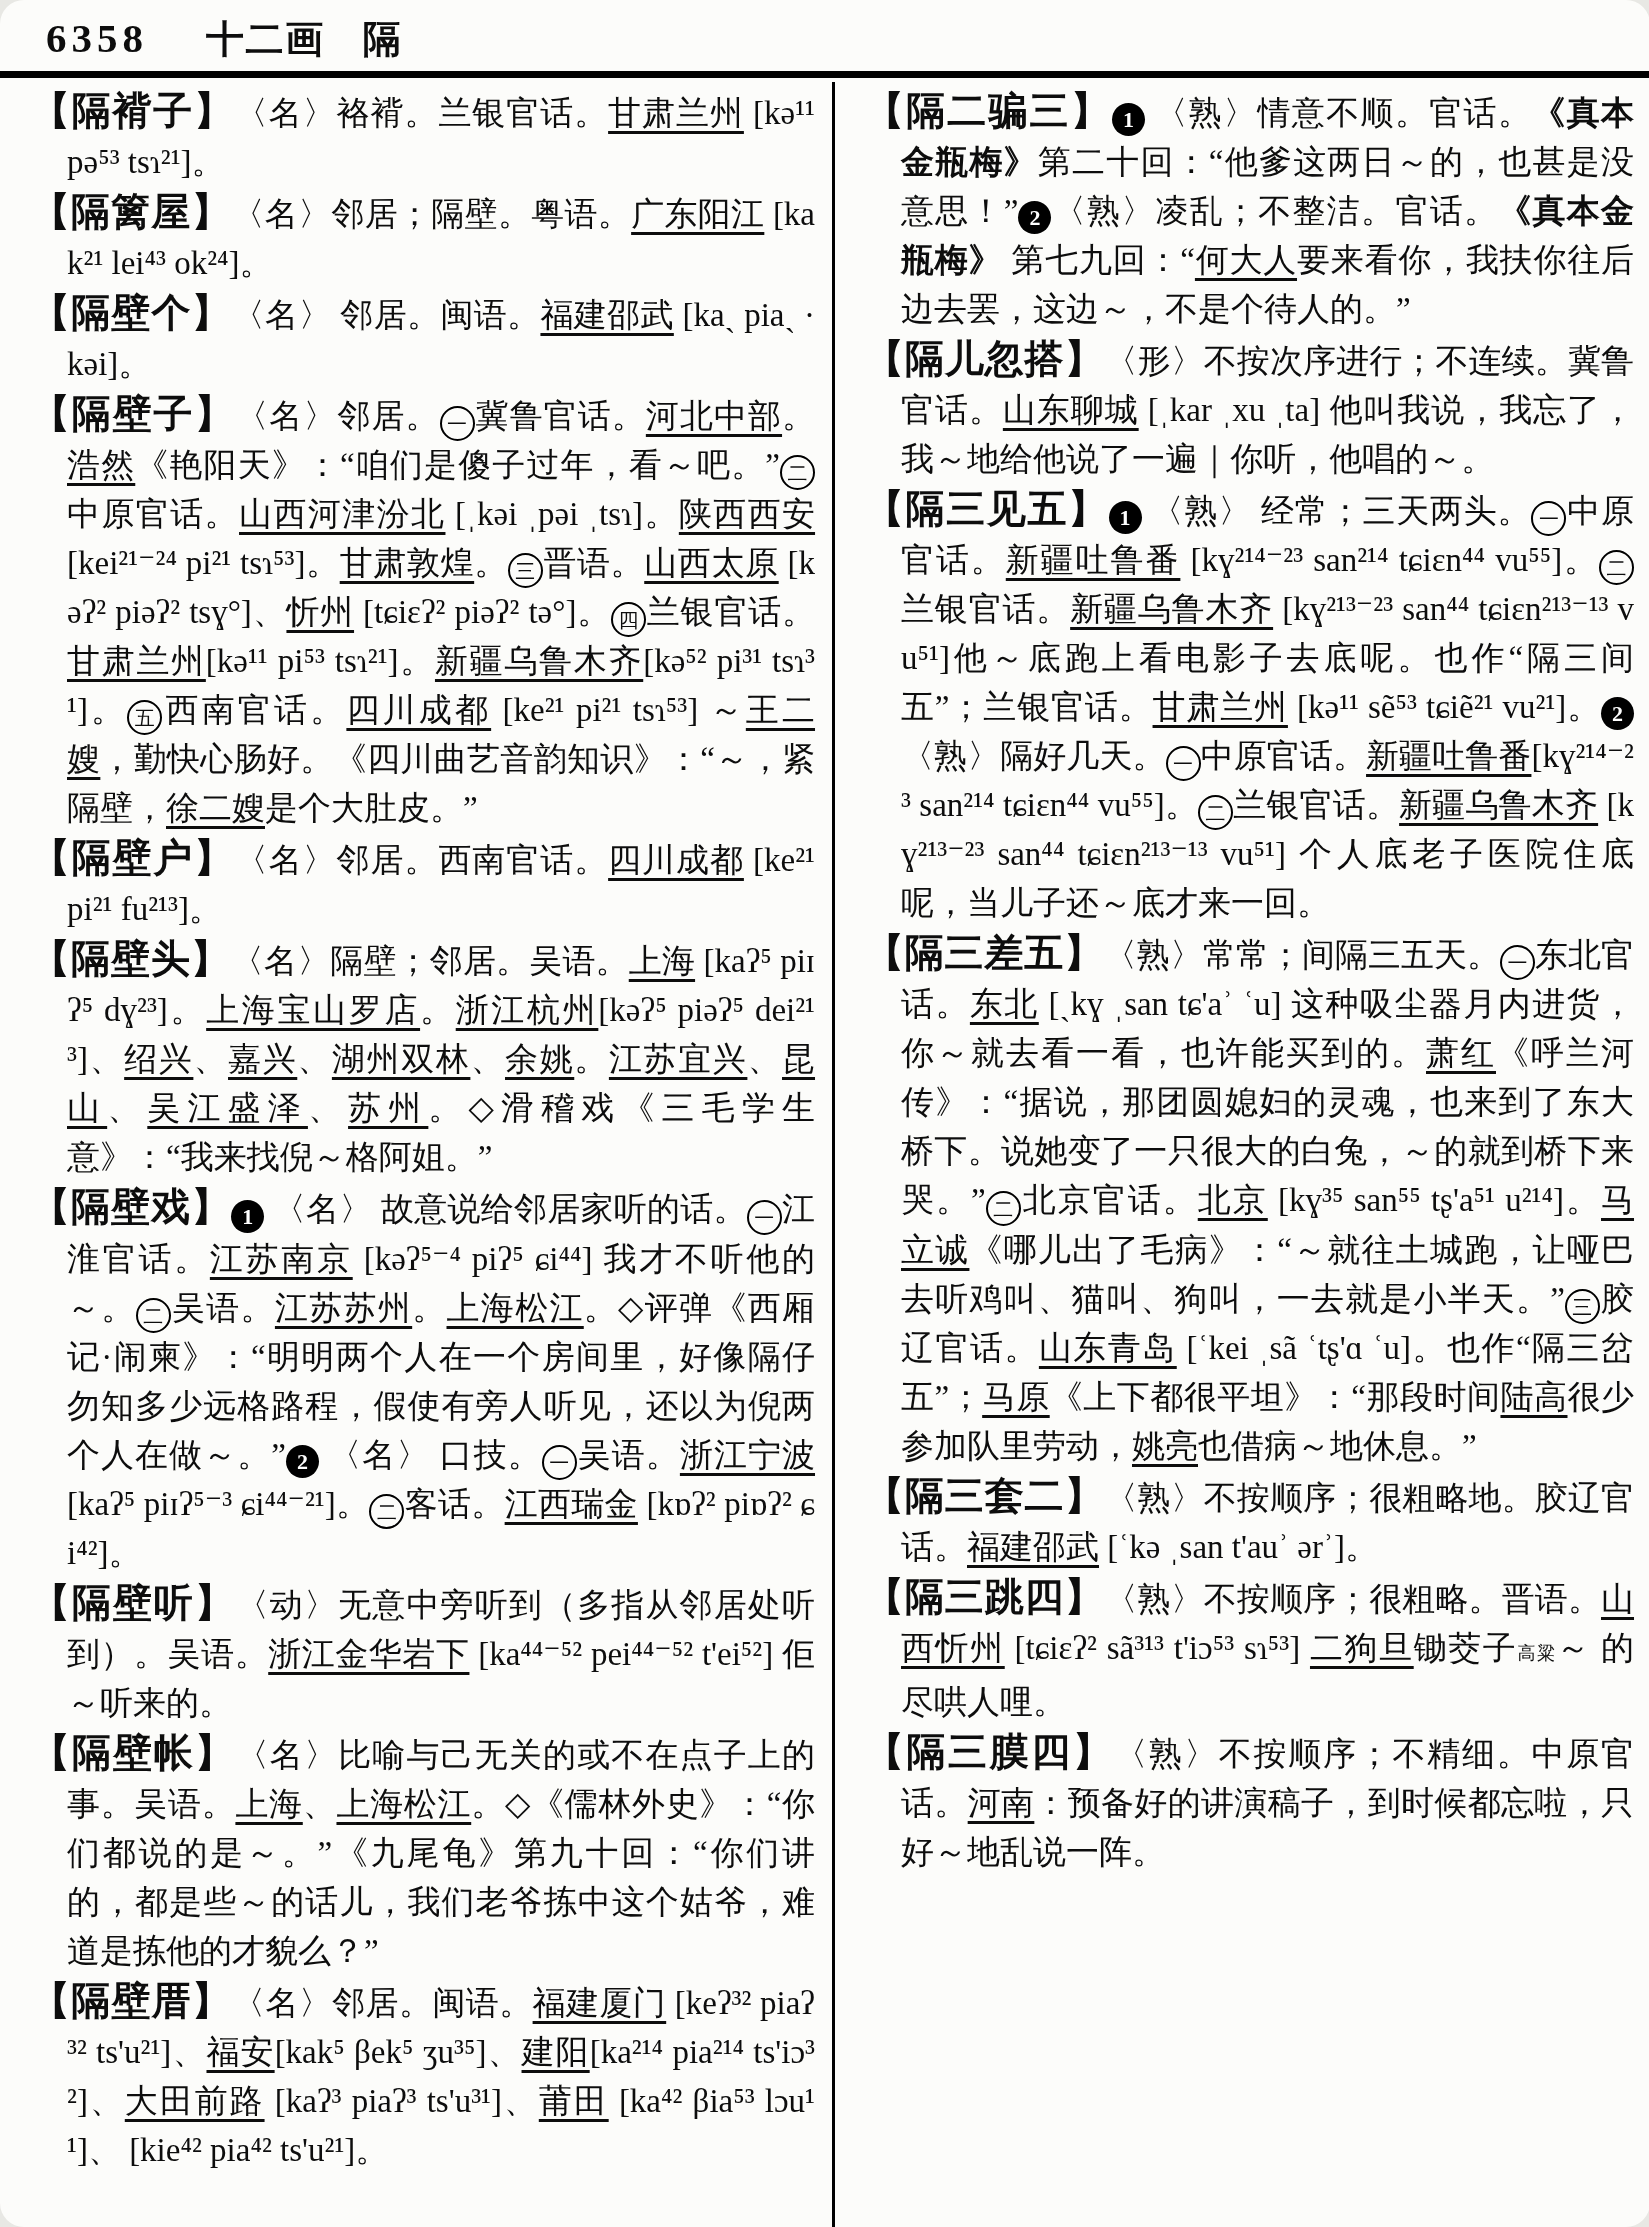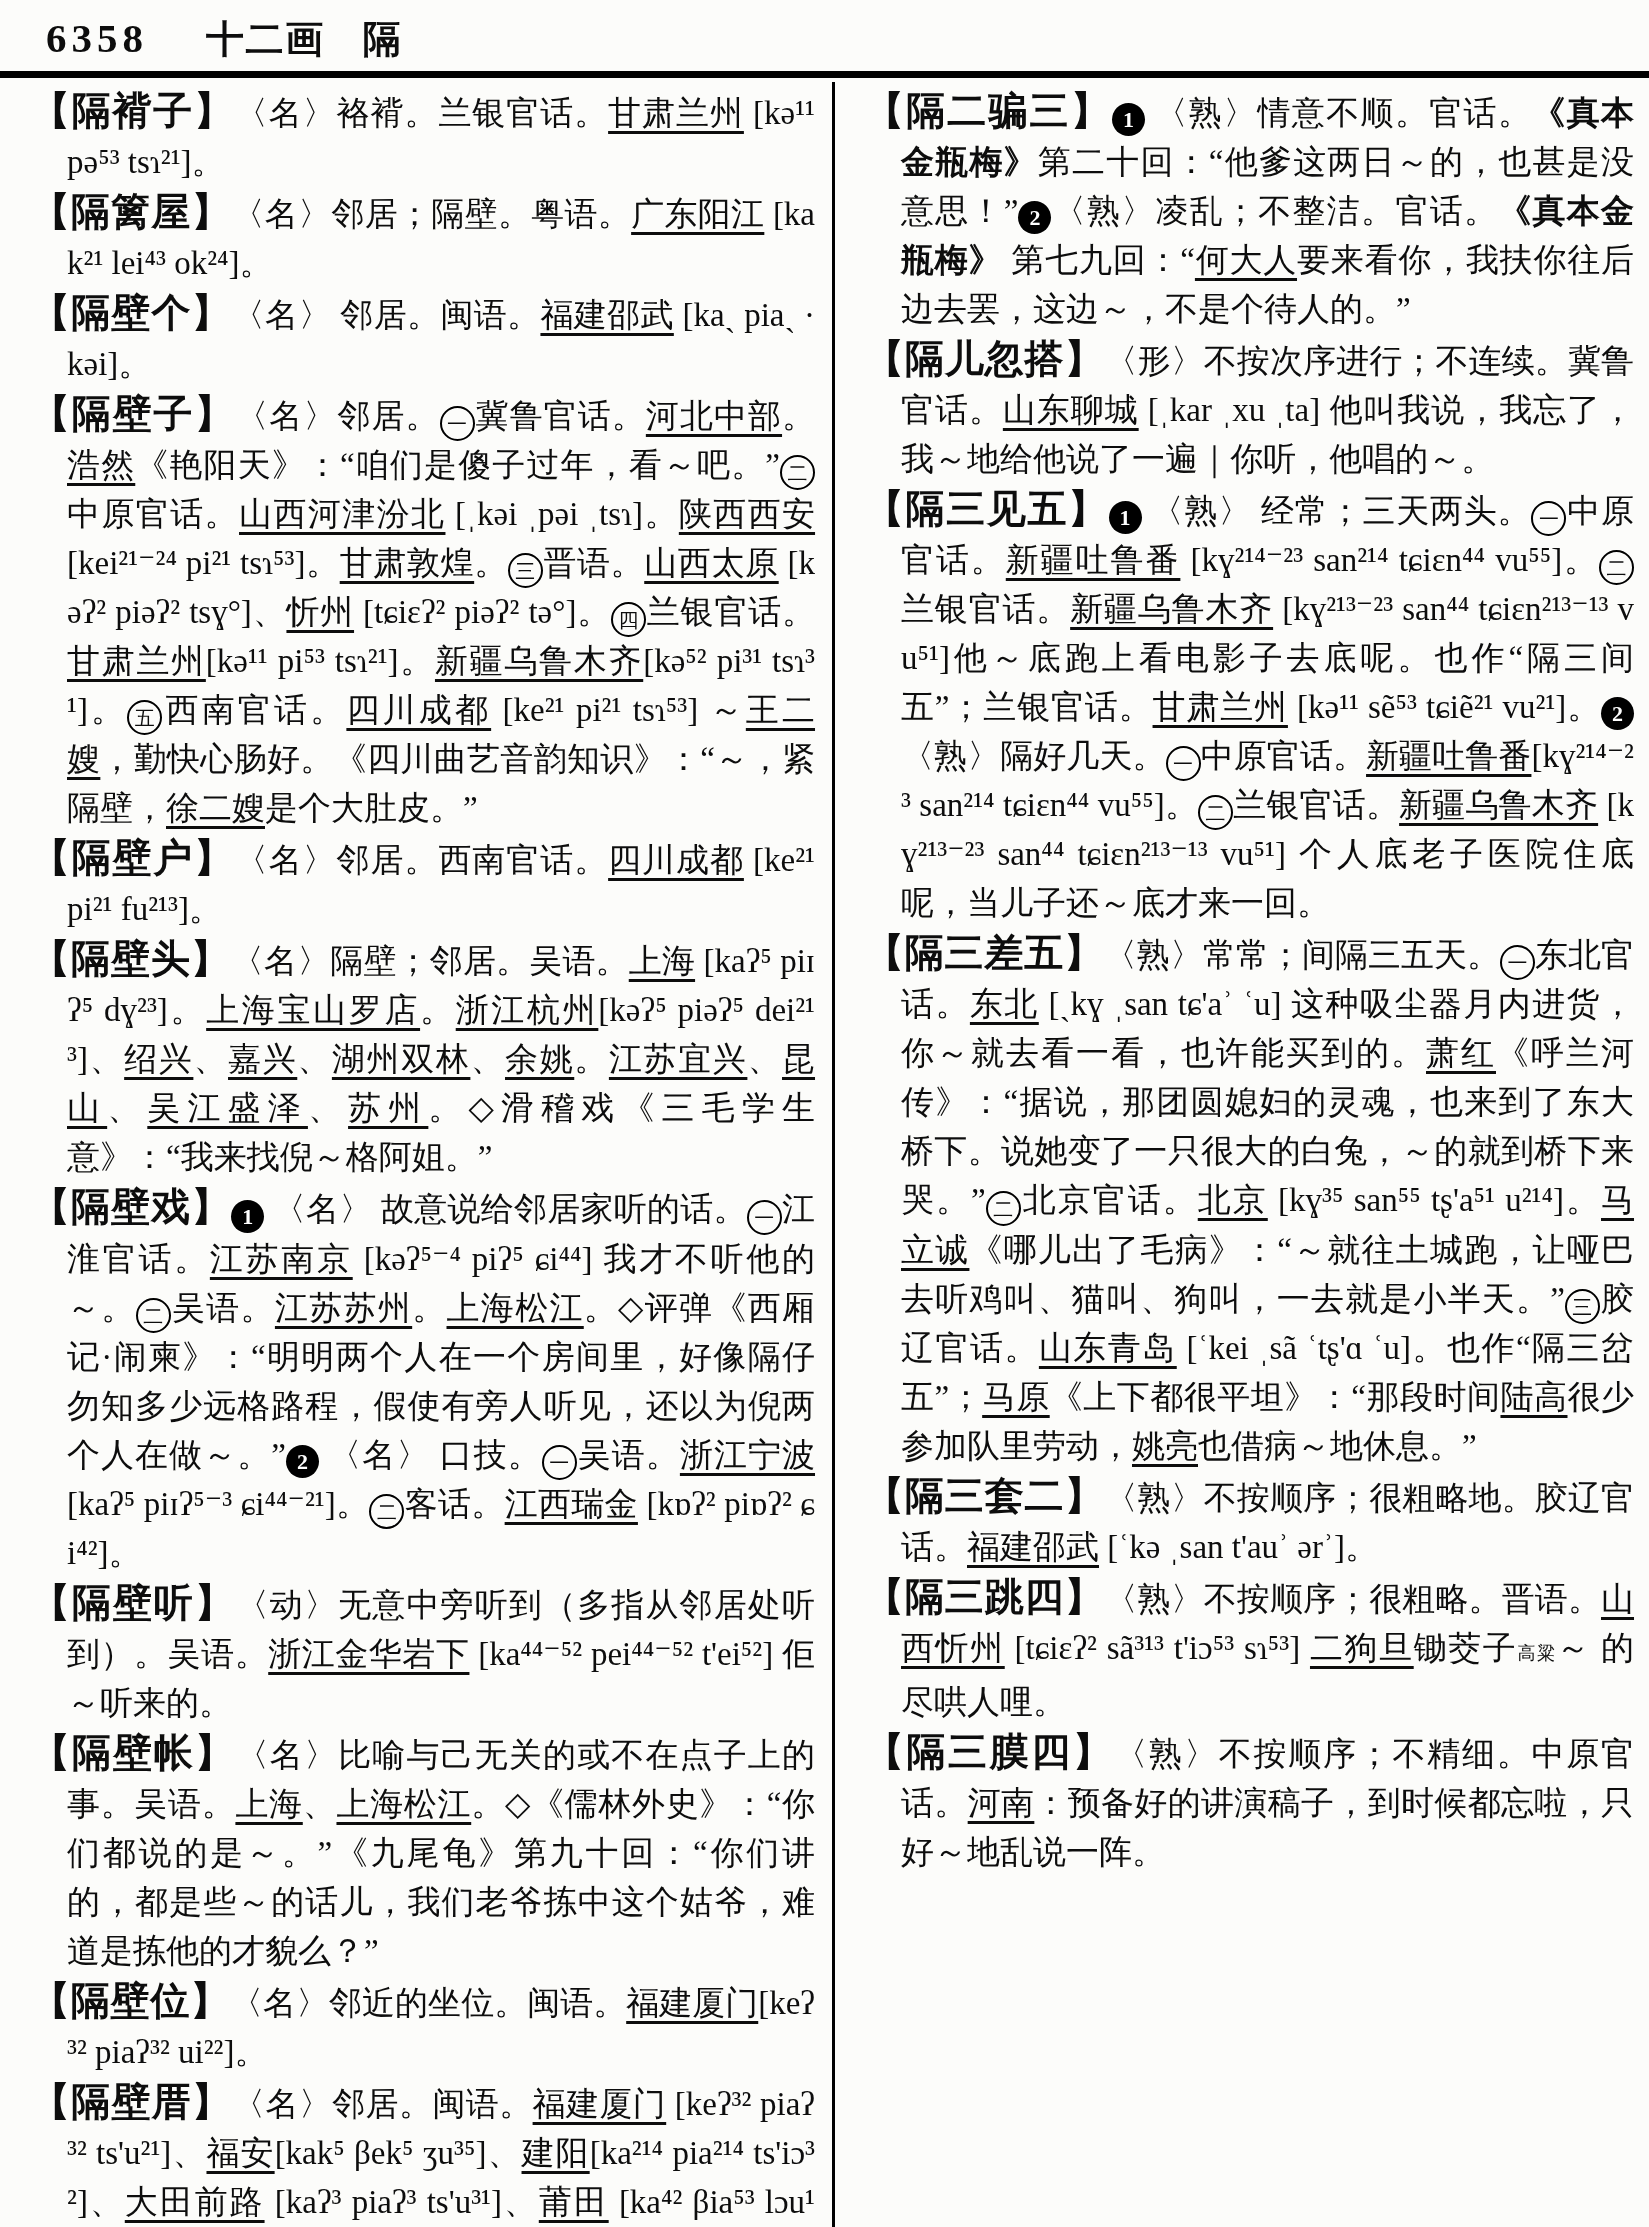--- a/index.html
+++ b/index.html
@@ -4,20 +4,21 @@
 <style>
   html,body{margin:0;padding:0;}
   body{background:#e8e8e4;}
   .page{
     position:relative;
     width:1650px;height:2227px;
     background:#fcfcfa;
     font-family:"Liberation Serif","DejaVu Serif",serif;
     color:#0d0d0d;
     overflow:hidden;
+    border-radius:24px;
   }
   .hdr{
     position:absolute;top:11.5px;left:46px;
     font-size:38px;font-weight:bold;line-height:53px;
     letter-spacing:1.6px;white-space:nowrap;
   }
   .hdr .num{font-size:41px;margin-right:58px;letter-spacing:5px;}
   .hdr .rad{margin-left:38px;}
   .rule{
     position:absolute;top:71px;left:0;width:1650px;height:7.4px;
@@ -86,21 +87,20 @@
   <div class="col left">
       <p class="entry"><span class="hw">【隔褙子】</span>〈名〉袼褙。兰银官话。<span class="un">甘肃兰州</span> [kə¹¹ pə⁵³ tsɿ²¹]。</p>
       <p class="entry"><span class="hw">【隔篱屋】</span>〈名〉邻居；隔壁。粤语。<span class="un">广东阳江</span> [kak²¹ lei⁴³ ok²⁴]。</p>
       <p class="entry"><span class="hw">【隔壁个】</span>〈名〉 邻居。闽语。<span class="un">福建邵武</span> [kaˎ piaˎ ·kəi]。</p>
       <p class="entry"><span class="hw">【隔壁子】</span>〈名〉邻居。<span class="circ">一</span>冀鲁官话。<span class="un">河北中部</span>。<span class="un">浩然</span>《艳阳天》：“咱们是傻子过年，看～吧。”<span class="circ">二</span>中原官话。<span class="un">山西河津汾北</span> [ˌkəi ˌpəi ˌtsɿ]。<span class="un">陕西西安</span> [kei²¹⁻²⁴ pi²¹ tsɿ⁵³]。<span class="un">甘肃敦煌</span>。<span class="circ">三</span>晋语。<span class="un">山西太原</span> [kəʔ² piəʔ² tsɣ°]、<span class="un">忻州</span> [tɕiɛʔ² piəʔ² tə°]。<span class="circ">四</span>兰银官话。<span class="un">甘肃兰州</span>[kə¹¹ pi⁵³ tsɿ²¹]。<span class="un">新疆乌鲁木齐</span>[kə⁵² pi³¹ tsɿ³¹]。<span class="circ">五</span>西南官话。<span class="un">四川成都</span> [ke²¹ pi²¹ tsɿ⁵³] ～<span class="un">王二嫂</span>，勤快心肠好。《四川曲艺音韵知识》：“～，紧隔壁，<span class="un">徐二嫂</span>是个大肚皮。”</p>
       <p class="entry"><span class="hw">【隔壁户】</span>〈名〉邻居。西南官话。<span class="un">四川成都</span> [ke²¹ pi²¹ fu²¹³]。</p>
       <p class="entry"><span class="hw">【隔壁头】</span>〈名〉隔壁；邻居。吴语。<span class="un">上海</span> [kaʔ⁵ piɪʔ⁵ dɣ²³]。<span class="un">上海宝山罗店</span>。<span class="un">浙江杭州</span>[kəʔ⁵ piəʔ⁵ dei²¹³]、<span class="un">绍兴</span>、<span class="un">嘉兴</span>、<span class="un">湖州双林</span>、<span class="un">余姚</span>。<span class="un">江苏宜兴</span>、<span class="un">昆山</span>、<span class="un">吴江盛泽</span>、<span class="un">苏州</span>。◇滑稽戏《三毛学生意》：“我来找倪～格阿姐。”</p>
       <p class="entry"><span class="hw">【隔壁戏】</span><span class="bcirc">1</span> 〈名〉 故意说给邻居家听的话。<span class="circ">一</span>江淮官话。<span class="un">江苏南京</span> [kəʔ⁵⁻⁴ piʔ⁵ ɕi⁴⁴] 我才不听他的～。<span class="circ">二</span>吴语。<span class="un">江苏苏州</span>。<span class="un">上海松江</span>。◇评弹《西厢记·闹柬》：“明明两个人在一个房间里，好像隔仔勿知多少远格路程，假使有旁人听见，还以为倪两个人在做～。”<span class="bcirc">2</span> 〈名〉 口技。<span class="circ">一</span>吴语。<span class="un">浙江宁波</span> [kaʔ⁵ piɪʔ⁵⁻³ ɕi⁴⁴⁻²¹]。<span class="circ">二</span>客话。<span class="un">江西瑞金</span> [kɒʔ² piɒʔ² ɕi⁴²]。</p>
       <p class="entry"><span class="hw">【隔壁听】</span>〈动〉无意中旁听到（多指从邻居处听到）。吴语。<span class="un">浙江金华岩下</span> [ka⁴⁴⁻⁵² pei⁴⁴⁻⁵² t'ei⁵²] 佢～听来的。</p>
       <p class="entry"><span class="hw">【隔壁帐】</span>〈名〉比喻与己无关的或不在点子上的事。吴语。<span class="un">上海</span>、<span class="un">上海松江</span>。◇《儒林外史》：“你们都说的是～。”《九尾龟》第九十回：“你们讲的，都是些～的话儿，我们老爷拣中这个姑爷，难道是拣他的才貌么？”</p>
-      <p class="entry"><span class="hw">【隔壁位】</span>〈名〉邻近的坐位。闽语。<span class="un">福建厦门</span>[keʔ³² piaʔ³² ui²²]。</p>
       <p class="entry"><span class="hw">【隔壁厝】</span>〈名〉邻居。闽语。<span class="un">福建厦门</span> [keʔ³² piaʔ³² ts'u²¹]、<span class="un">福安</span>[kak⁵ βek⁵ ʒu³⁵]、<span class="un">建阳</span>[ka²¹⁴ pia²¹⁴ ts'iɔ³²]、<span class="un">大田前路</span> [kaʔ³ piaʔ³ ts'u³¹]、<span class="un">莆田</span> [ka⁴² βia⁵³ lɔu¹¹]、 [kie⁴² pia⁴² ts'u²¹]。</p>
     </div>
   <div class="col right">
       <p class="entry"><span class="hw">【隔二骗三】</span><span class="bcirc">1</span> 〈熟〉情意不顺。官话。<span class="b">《真本金瓶梅》</span>第二十回：“他爹这两日～的，也甚是没意思！”<span class="bcirc">2</span>〈熟〉凌乱；不整洁。官话。<span class="b">《真本金瓶梅》</span> 第七九回：“<span class="un">何大人</span>要来看你，我扶你往后边去罢，这边～，不是个待人的。”</p>
       <p class="entry"><span class="hw">【隔儿忽搭】</span>〈形〉不按次序进行；不连续。冀鲁官话。<span class="un">山东聊城</span> [ˌkar ˌxu ˌta] 他叫我说，我忘了，我～地给他说了一遍｜你听，他唱的～。</p>
       <p class="entry"><span class="hw">【隔三见五】</span><span class="bcirc">1</span> 〈熟〉 经常；三天两头。<span class="circ">一</span>中原官话。<span class="un">新疆吐鲁番</span> [kɣ²¹⁴⁻²³ san²¹⁴ tɕiɛn⁴⁴ vu⁵⁵]。<span class="circ">二</span>兰银官话。<span class="un">新疆乌鲁木齐</span> [kɣ²¹³⁻²³ san⁴⁴ tɕiɛn²¹³⁻¹³ vu⁵¹]他～底跑上看电影子去底呢。也作“隔三间五”；兰银官话。<span class="un">甘肃兰州</span> [kə¹¹ sẽ⁵³ tɕiẽ²¹ vu²¹]。<span class="bcirc">2</span> 〈熟〉隔好几天。<span class="circ">一</span>中原官话。<span class="un">新疆吐鲁番</span>[kɣ²¹⁴⁻²³ san²¹⁴ tɕiɛn⁴⁴ vu⁵⁵]。<span class="circ">二</span>兰银官话。<span class="un">新疆乌鲁木齐</span> [kɣ²¹³⁻²³ san⁴⁴ tɕiɛn²¹³⁻¹³ vu⁵¹] 个人底老子医院住底呢，当儿子还～底才来一回。</p>
       <p class="entry"><span class="hw">【隔三差五】</span>〈熟〉常常；间隔三五天。<span class="circ">一</span>东北官话。<span class="un">东北</span> [ˏkɣ ˌsan tɕ'aʾ ʿu] 这种吸尘器月内进货，你～就去看一看，也许能买到的。<span class="un">萧红</span>《呼兰河传》：“据说，那团圆媳妇的灵魂，也来到了东大桥下。说她变了一只很大的白兔，～的就到桥下来哭。”<span class="circ">二</span>北京官话。<span class="un">北京</span> [kɣ³⁵ san⁵⁵ tʂ'a⁵¹ u²¹⁴]。<span class="un">马立诚</span>《哪儿出了毛病》：“～就往土城跑，让哑巴去听鸡叫、猫叫、狗叫，一去就是小半天。”<span class="circ">三</span>胶辽官话。<span class="un">山东青岛</span> [ʿkei ˌsã ʿtʂ'ɑ ʿu]。也作“隔三岔五”；<span class="un">马原</span>《上下都很平坦》：“那段时间<span class="un">陆高</span>很少参加队里劳动，<span class="un">姚亮</span>也借病～地休息。”</p>
       <p class="entry"><span class="hw">【隔三套二】</span>〈熟〉不按顺序；很粗略地。胶辽官话。<span class="un">福建邵武</span> [ʿkə ˌsan t'auʾ ərʾ]。</p>
       <p class="entry"><span class="hw">【隔三跳四】</span>〈熟〉不按顺序；很粗略。晋语。<span class="un">山西忻州</span> [tɕiɛʔ² sã³¹³ t'iɔ⁵³ sɿ⁵³] <span class="un">二狗旦</span>锄茭子<span class="sm">高粱</span>～ 的尽哄人哩。</p>
       <p class="entry"><span class="hw">【隔三膜四】</span>〈熟〉不按顺序；不精细。中原官话。<span class="un">河南</span>：预备好的讲演稿子，到时候都忘啦，只好～地乱说一阵。</p>

